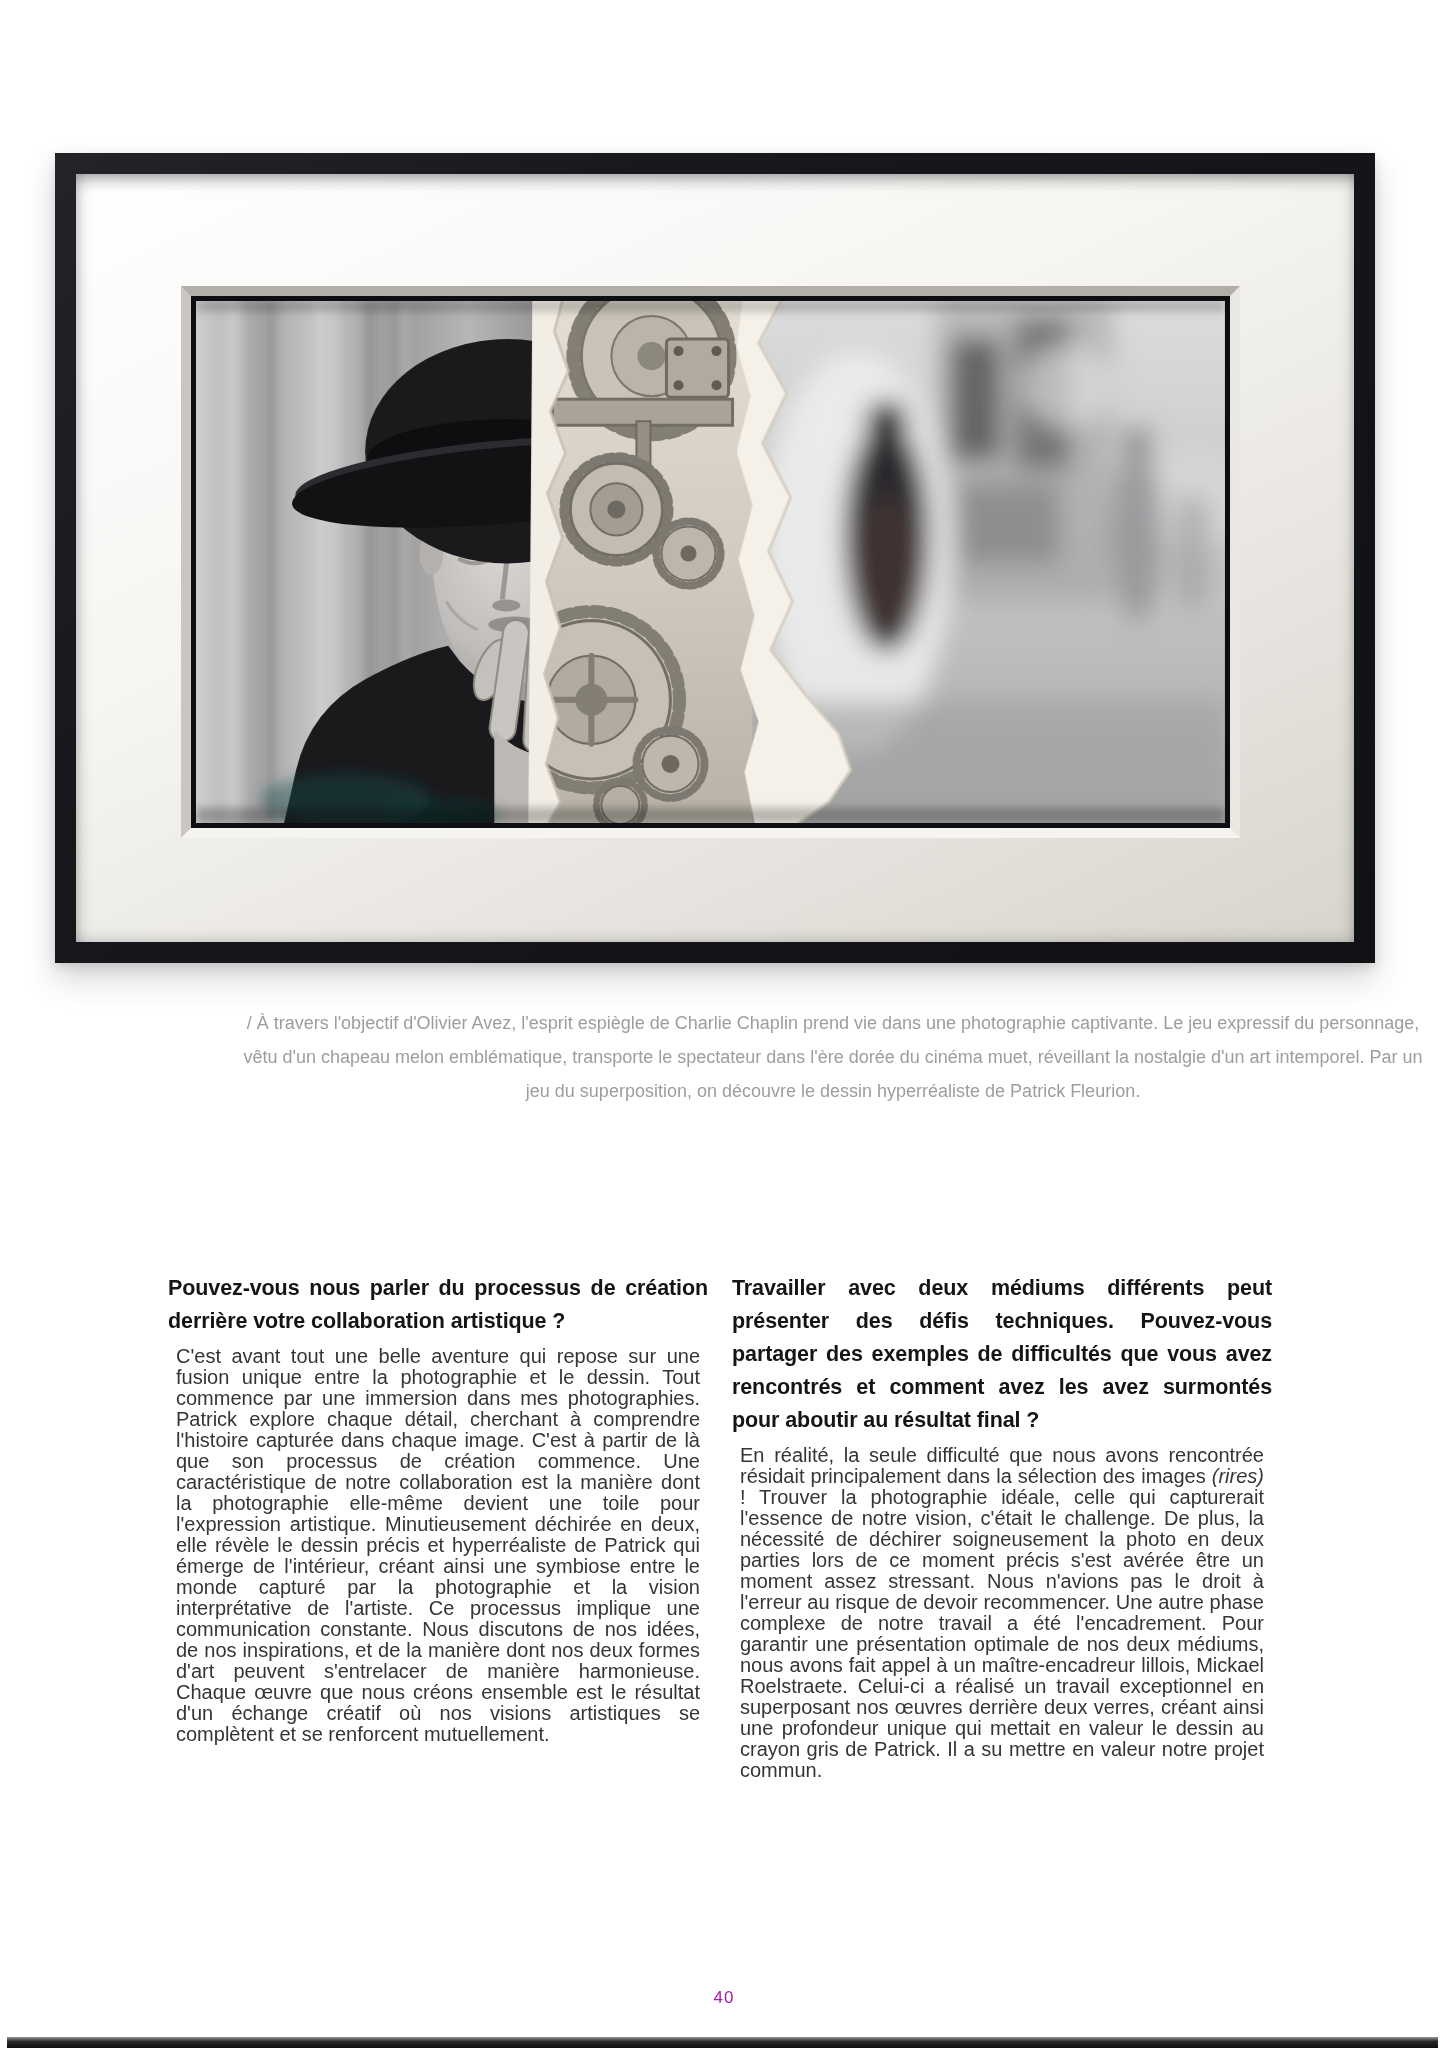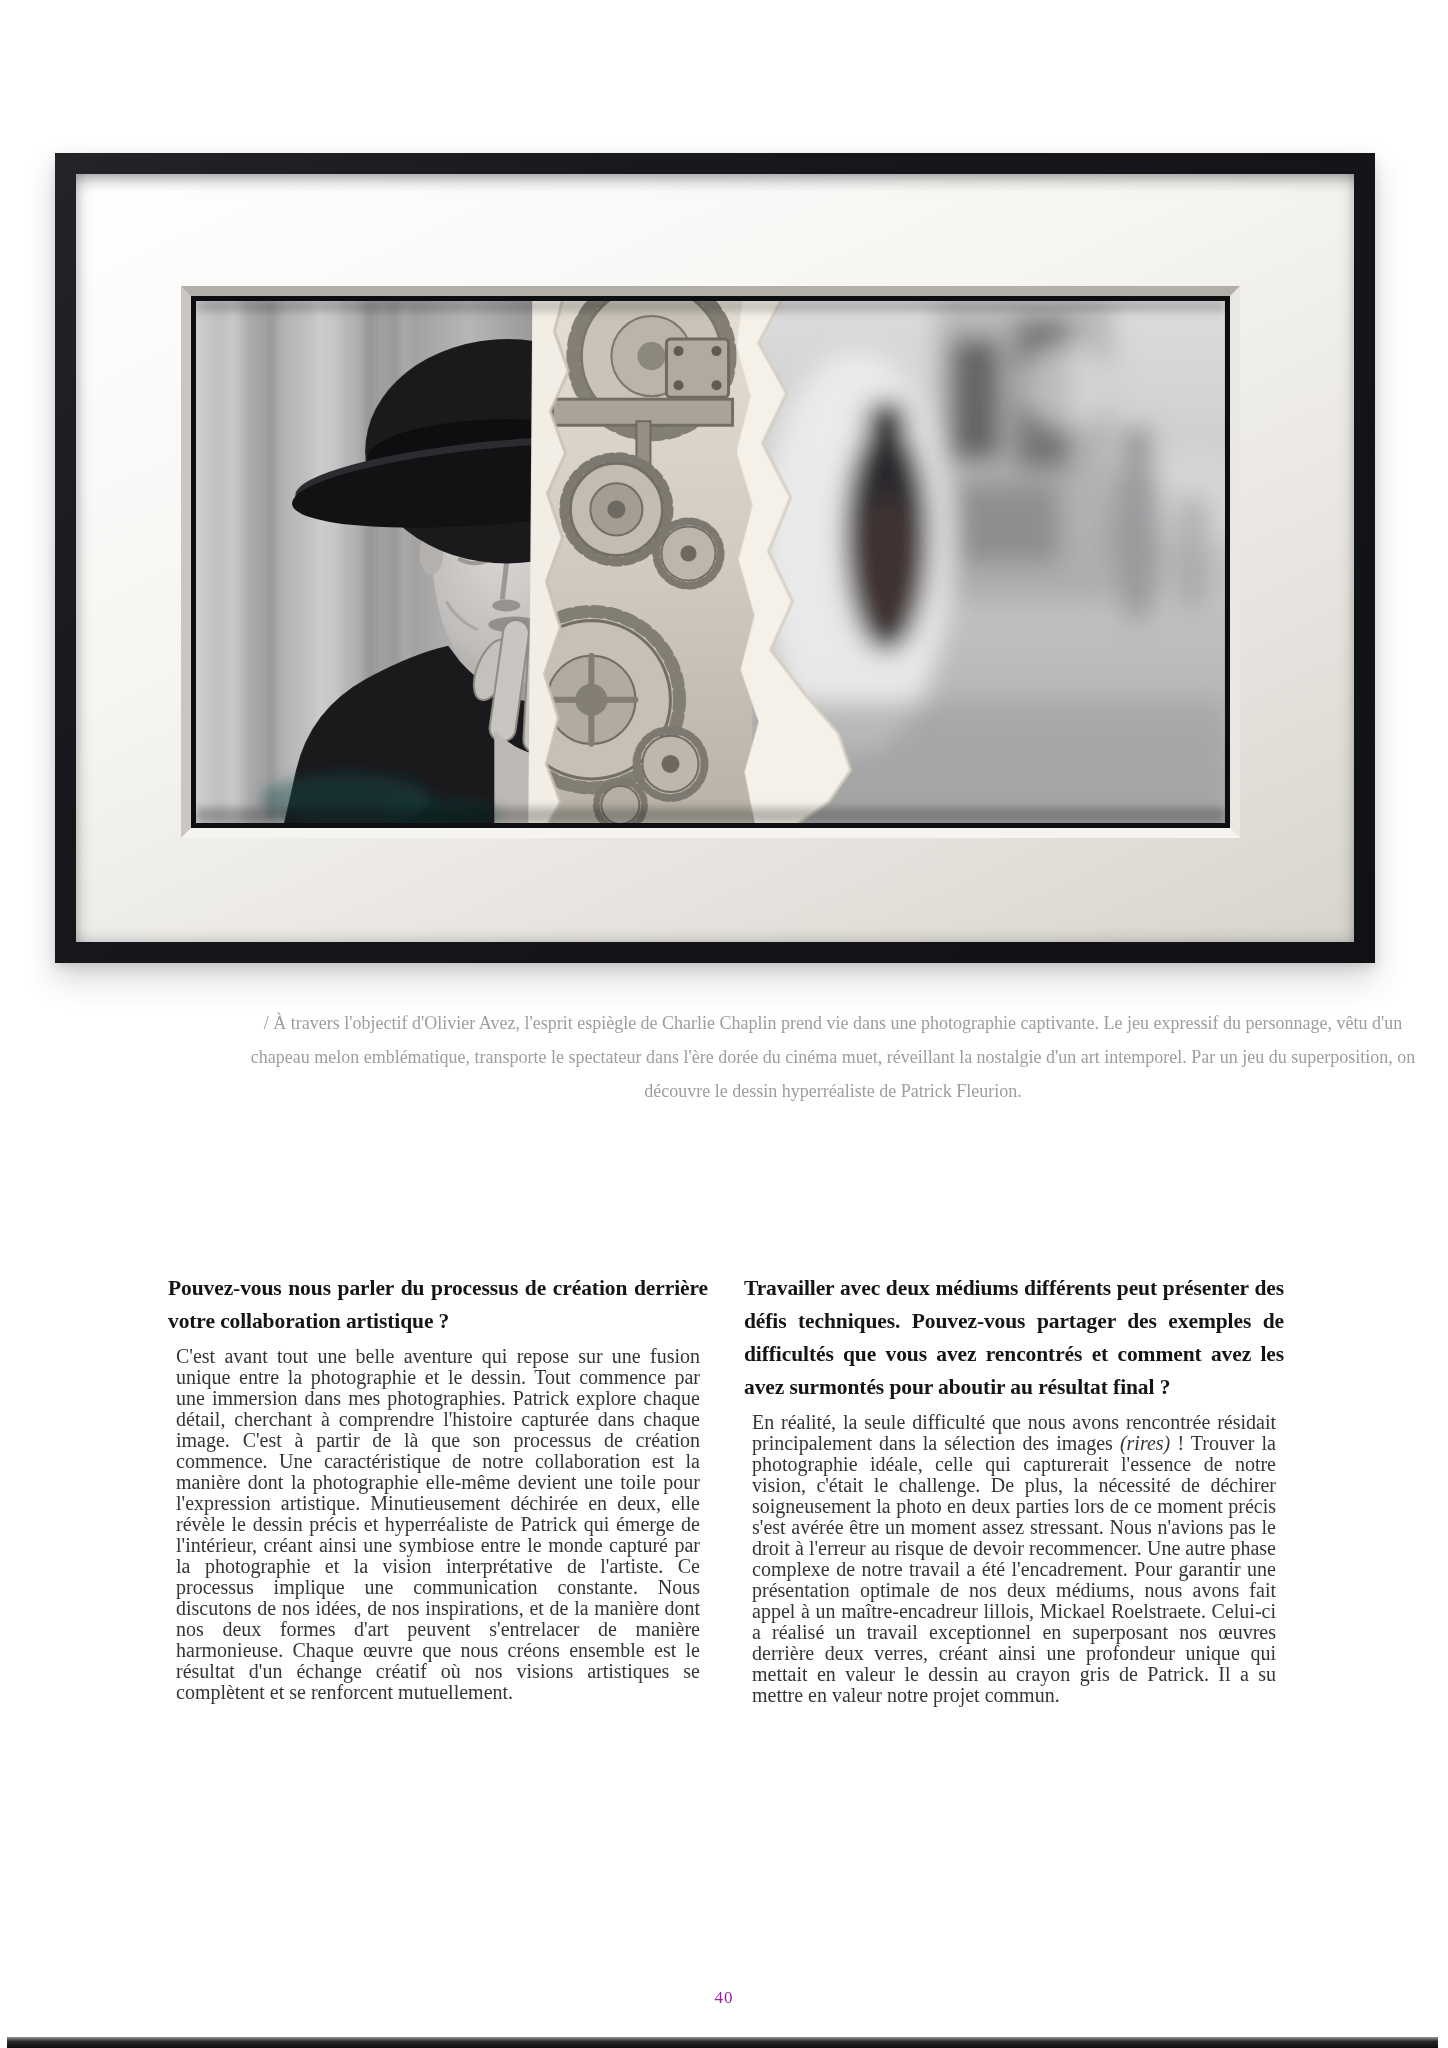--- a/index.html
+++ b/index.html
@@ -1,18 +1,18 @@
 <!DOCTYPE html>
 <html><head>
 <meta charset="utf-8">
 <style>
   html,body{margin:0;padding:0;background:#ffffff;}
   .sheet{
     position:relative;width:1448px;height:2048px;background:#ffffff;overflow:hidden;
-    font-family:Liberation Serif, serif;
+    font-family:Liberation Sans, sans-serif;
   }
   
   .frame{
     position:absolute;left:55px;top:153px;width:1320px;height:810px;
     background:linear-gradient(135deg,#232428 0%,#17181b 30%,#101114 100%);
     box-shadow:0 16px 30px rgba(50,50,55,.20), 0 4px 10px rgba(50,50,55,.14);
   }
   .mat{
     position:absolute;inset:21px;
     background:linear-gradient(155deg,#ffffff 0%,#f6f5f2 40%,#e6e3de 75%,#d8d5cf 100%);
@@ -31,21 +31,21 @@
   .photo-well svg{display:block;width:100%;height:100%;}
   
   .caption{
     position:absolute;left:243px;top:1006px;width:1180px;margin:0;
     text-align:center;font-size:18px;line-height:34px;color:#9a9ea1;
     font-weight:400;
   }
   
   .columns{
     position:absolute;left:168px;top:1272px;width:1116px;
-    display:flex;gap:36px;
+    display:flex;gap:24px;
   }
   .col{width:540px;}
   .question{
     margin:0;font-size:21.5px;font-weight:700;color:#151517;
     line-height:33px;text-align:justify;letter-spacing:-0.1px;
   }
   .answer{
     margin:8px;font-size:20px;color:#353537;line-height:21px;text-align:justify;
   }
   .answer em{font-style:italic;}

